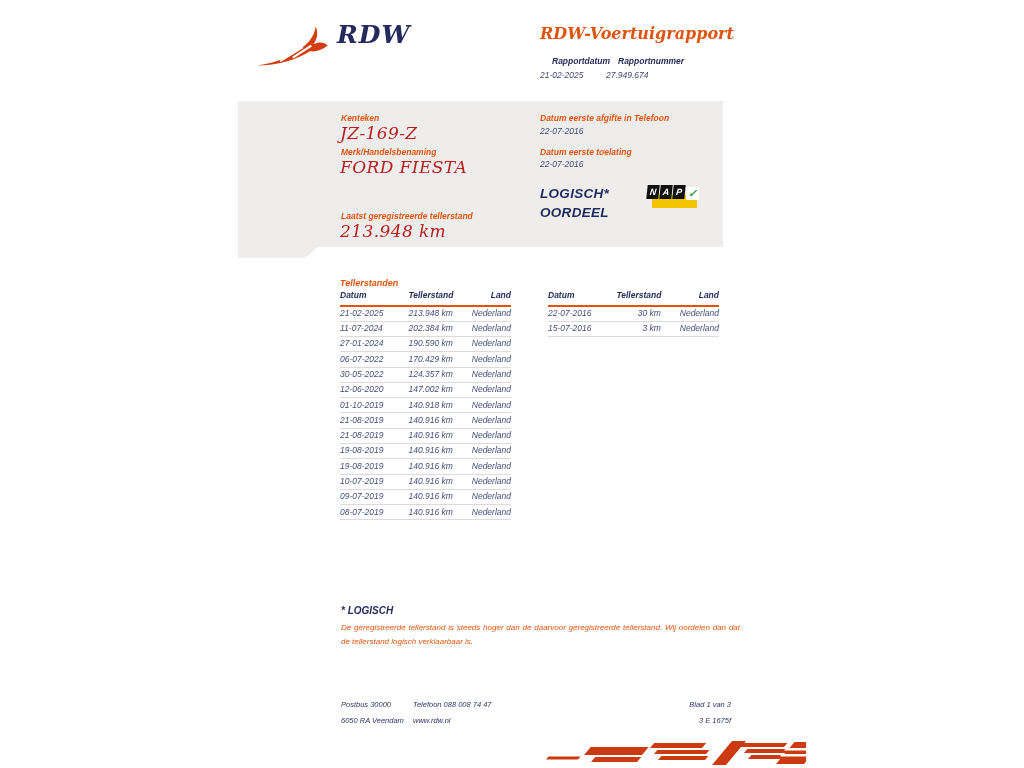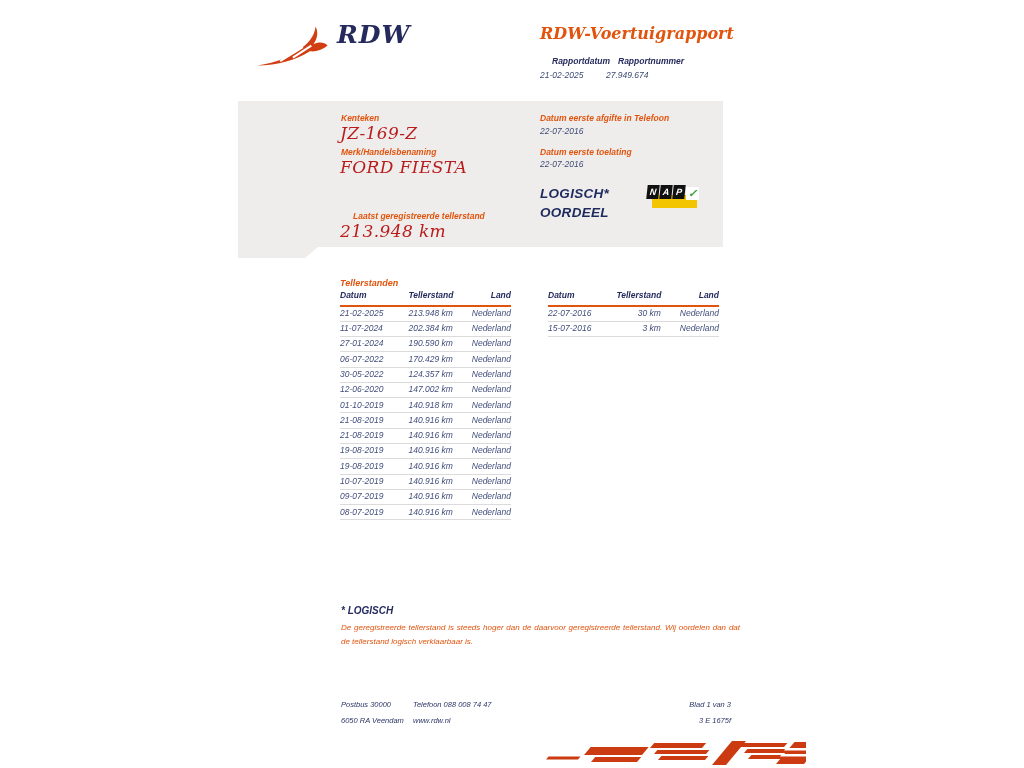--- a/index.html
+++ b/index.html
@@ -111,21 +111,21 @@
 
   <div class="abs panel"></div>
   <div class="abs panel-tab"></div>
 
   <div class="abs field-label" style="left:341px; top:113px;">Kenteken</div>
   <div class="abs field-value-lg" style="left:340px; top:123px;">JZ-169-Z</div>
 
   <div class="abs field-label" style="left:341px; top:147px;">Merk/Handelsbenaming</div>
   <div class="abs field-value-lg" style="left:340px; top:157px;">FORD FIESTA</div>
 
-  <div class="abs field-label" style="left:341px; top:211px;margin-left:12px;">Laatst geregistreerde tellerstand</div>
+  <div class="abs field-label" style="left:341px; top:211px;">Laatst geregistreerde tellerstand</div>
   <div class="abs field-value-lg" style="left:340px; top:221px;">213.948 km</div>
 
   <div class="abs field-label" style="left:540px; top:113px;">Datum eerste afgifte in Telefoon</div>
   <div class="abs field-value-sm" style="left:540px; top:126px;">22-07-2016</div>
 
   <div class="abs field-label" style="left:540px; top:147px;">Datum eerste toelating</div>
   <div class="abs field-value-sm" style="left:540px; top:159px;">22-07-2016</div>
 
   <div class="abs oordeel">
     <div>LOGISCH*</div>

